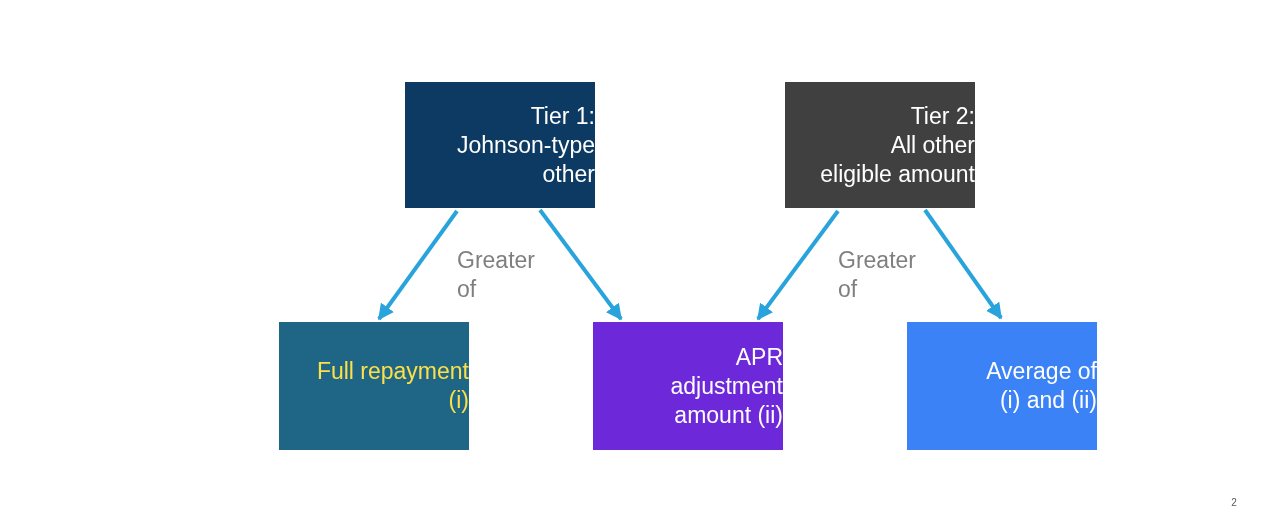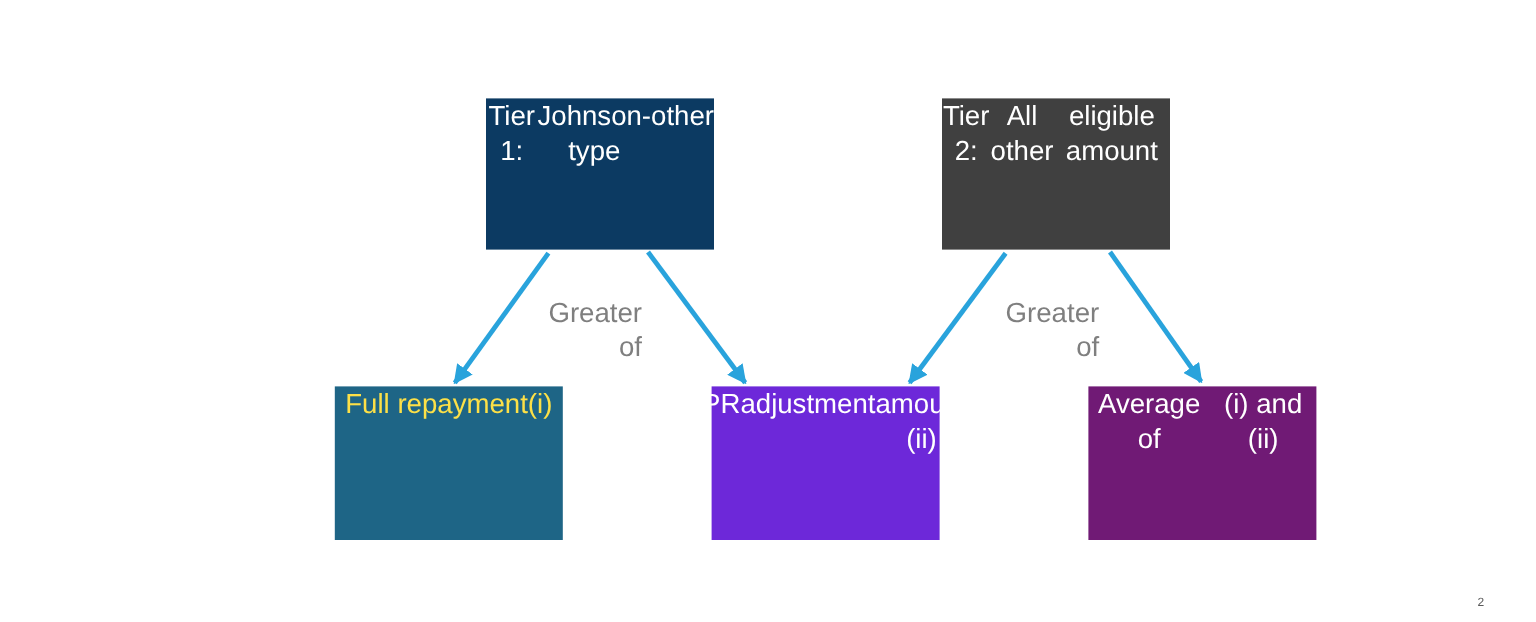--- a/index.html
+++ b/index.html
@@ -24,33 +24,33 @@
   #arrows-svg {
     position: absolute;
     left: 0; top: 0;
     width: 1280px;
     height: 518px;
     pointer-events: none;
   }
   .box {
     position: absolute;
     display: flex;
-    flex-direction: row;
-    align-items: flex-start;
+    flex-direction: column;
+    align-items: flex-end;
     justify-content: center;
     text-align: center;
     color: #ffffff;
     font-size: 23px;
     line-height: 29px;
     box-sizing: border-box;
   }
   .connector-label {
     position: absolute;
     transform: translateX(-50%);
-    text-align: right;
+    text-align: left;
     font-size: 23px;
     line-height: 29px;
     white-space: nowrap;
   }
   .page-number {
     position: absolute;
     left: 1224px;
     top: 497px;
     width: 20px;
     text-align: center;
@@ -91,21 +91,21 @@
       </div>
       <div class="box" style="left: 279px; top: 322px; width: 190px; height: 128px; background: rgb(30, 101, 134); color: #fde047;">
         <div>Full repayment</div>
         <div>(i)</div>
       </div>
       <div class="box" style="left: 593px; top: 322px; width: 190px; height: 128px; background: #6d28d9; color: rgb(255, 255, 255);">
         <div>APR</div>
         <div>adjustment</div>
         <div>amount (ii)</div>
       </div>
-      <div class="box" style="left: 907px; top: 322px; width: 190px; height: 128px; background: #701a75; color: rgb(255, 255, 255);">
+      <div class="box" style="left: 907px; top: 322px; width: 190px; height: 128px; background: #3b82f6; color: rgb(255, 255, 255);">
         <div>Average of</div>
         <div>(i) and (ii)</div>
       </div>
     </div>
 
   <div id="connector-labels">
       <div class="connector-label" style="left: 496px; top: 246px; color: rgb(127, 127, 127);">
         <div>Greater</div>
         <div>of</div>
       </div>

